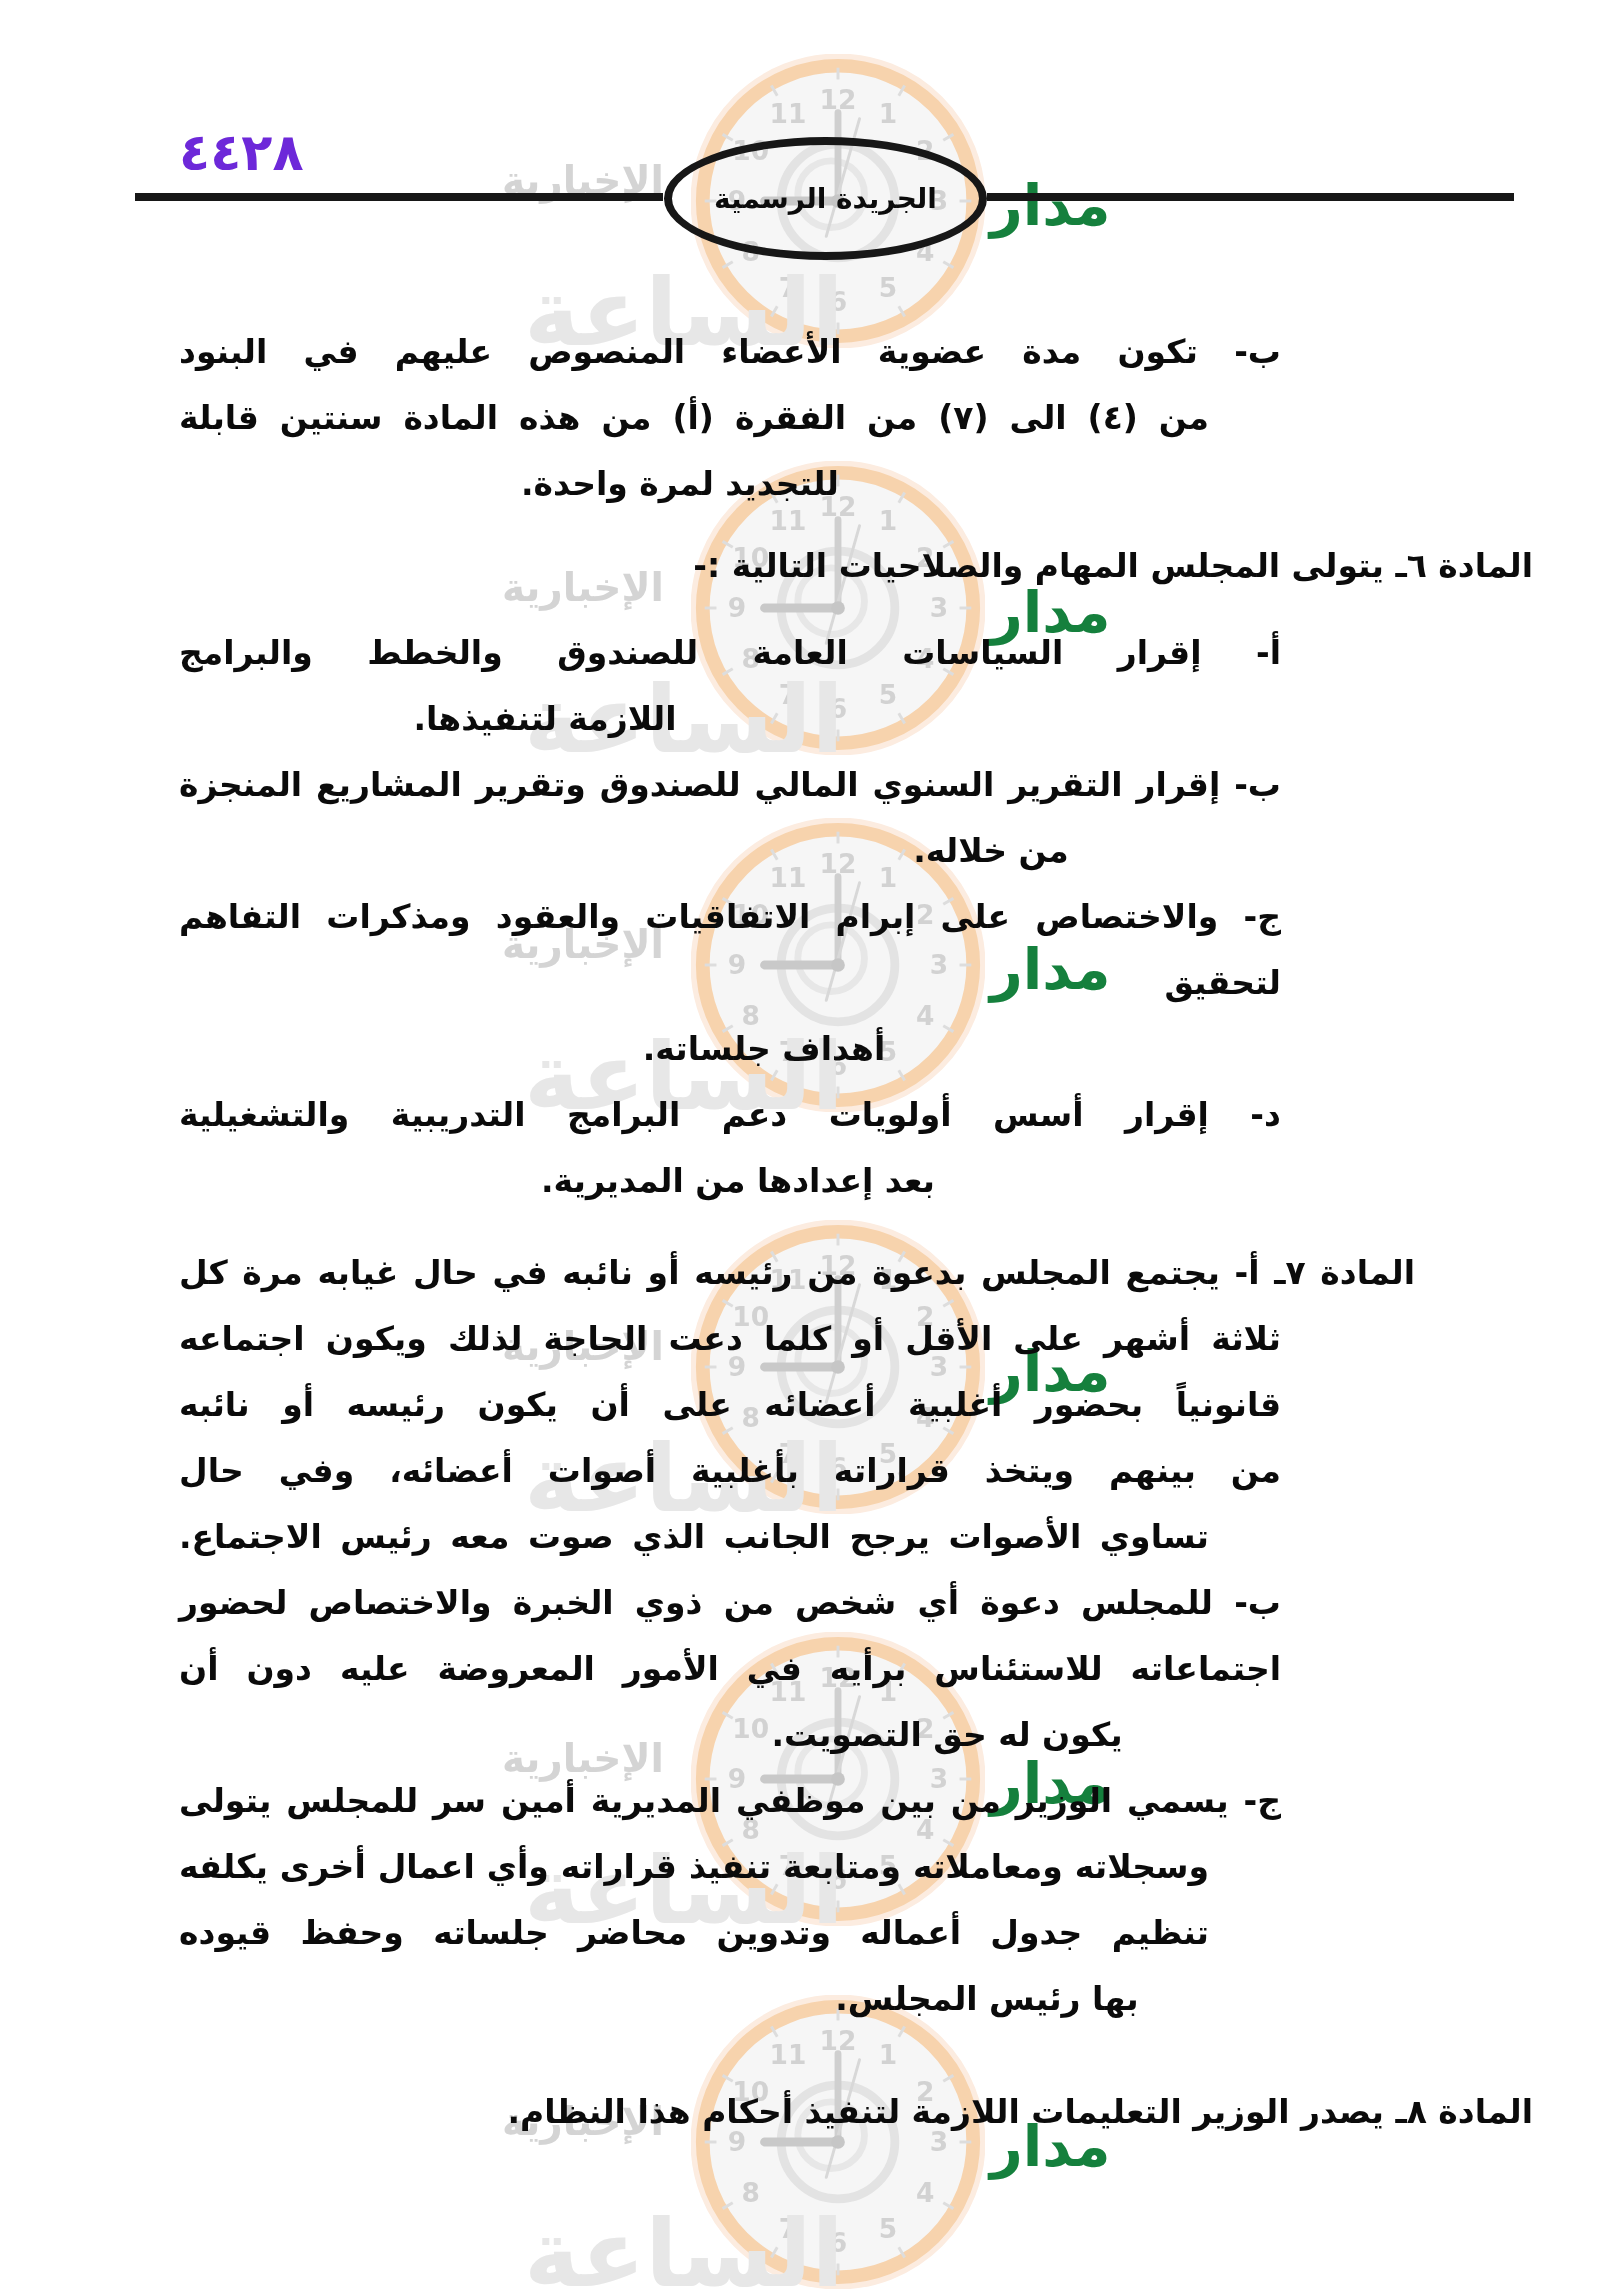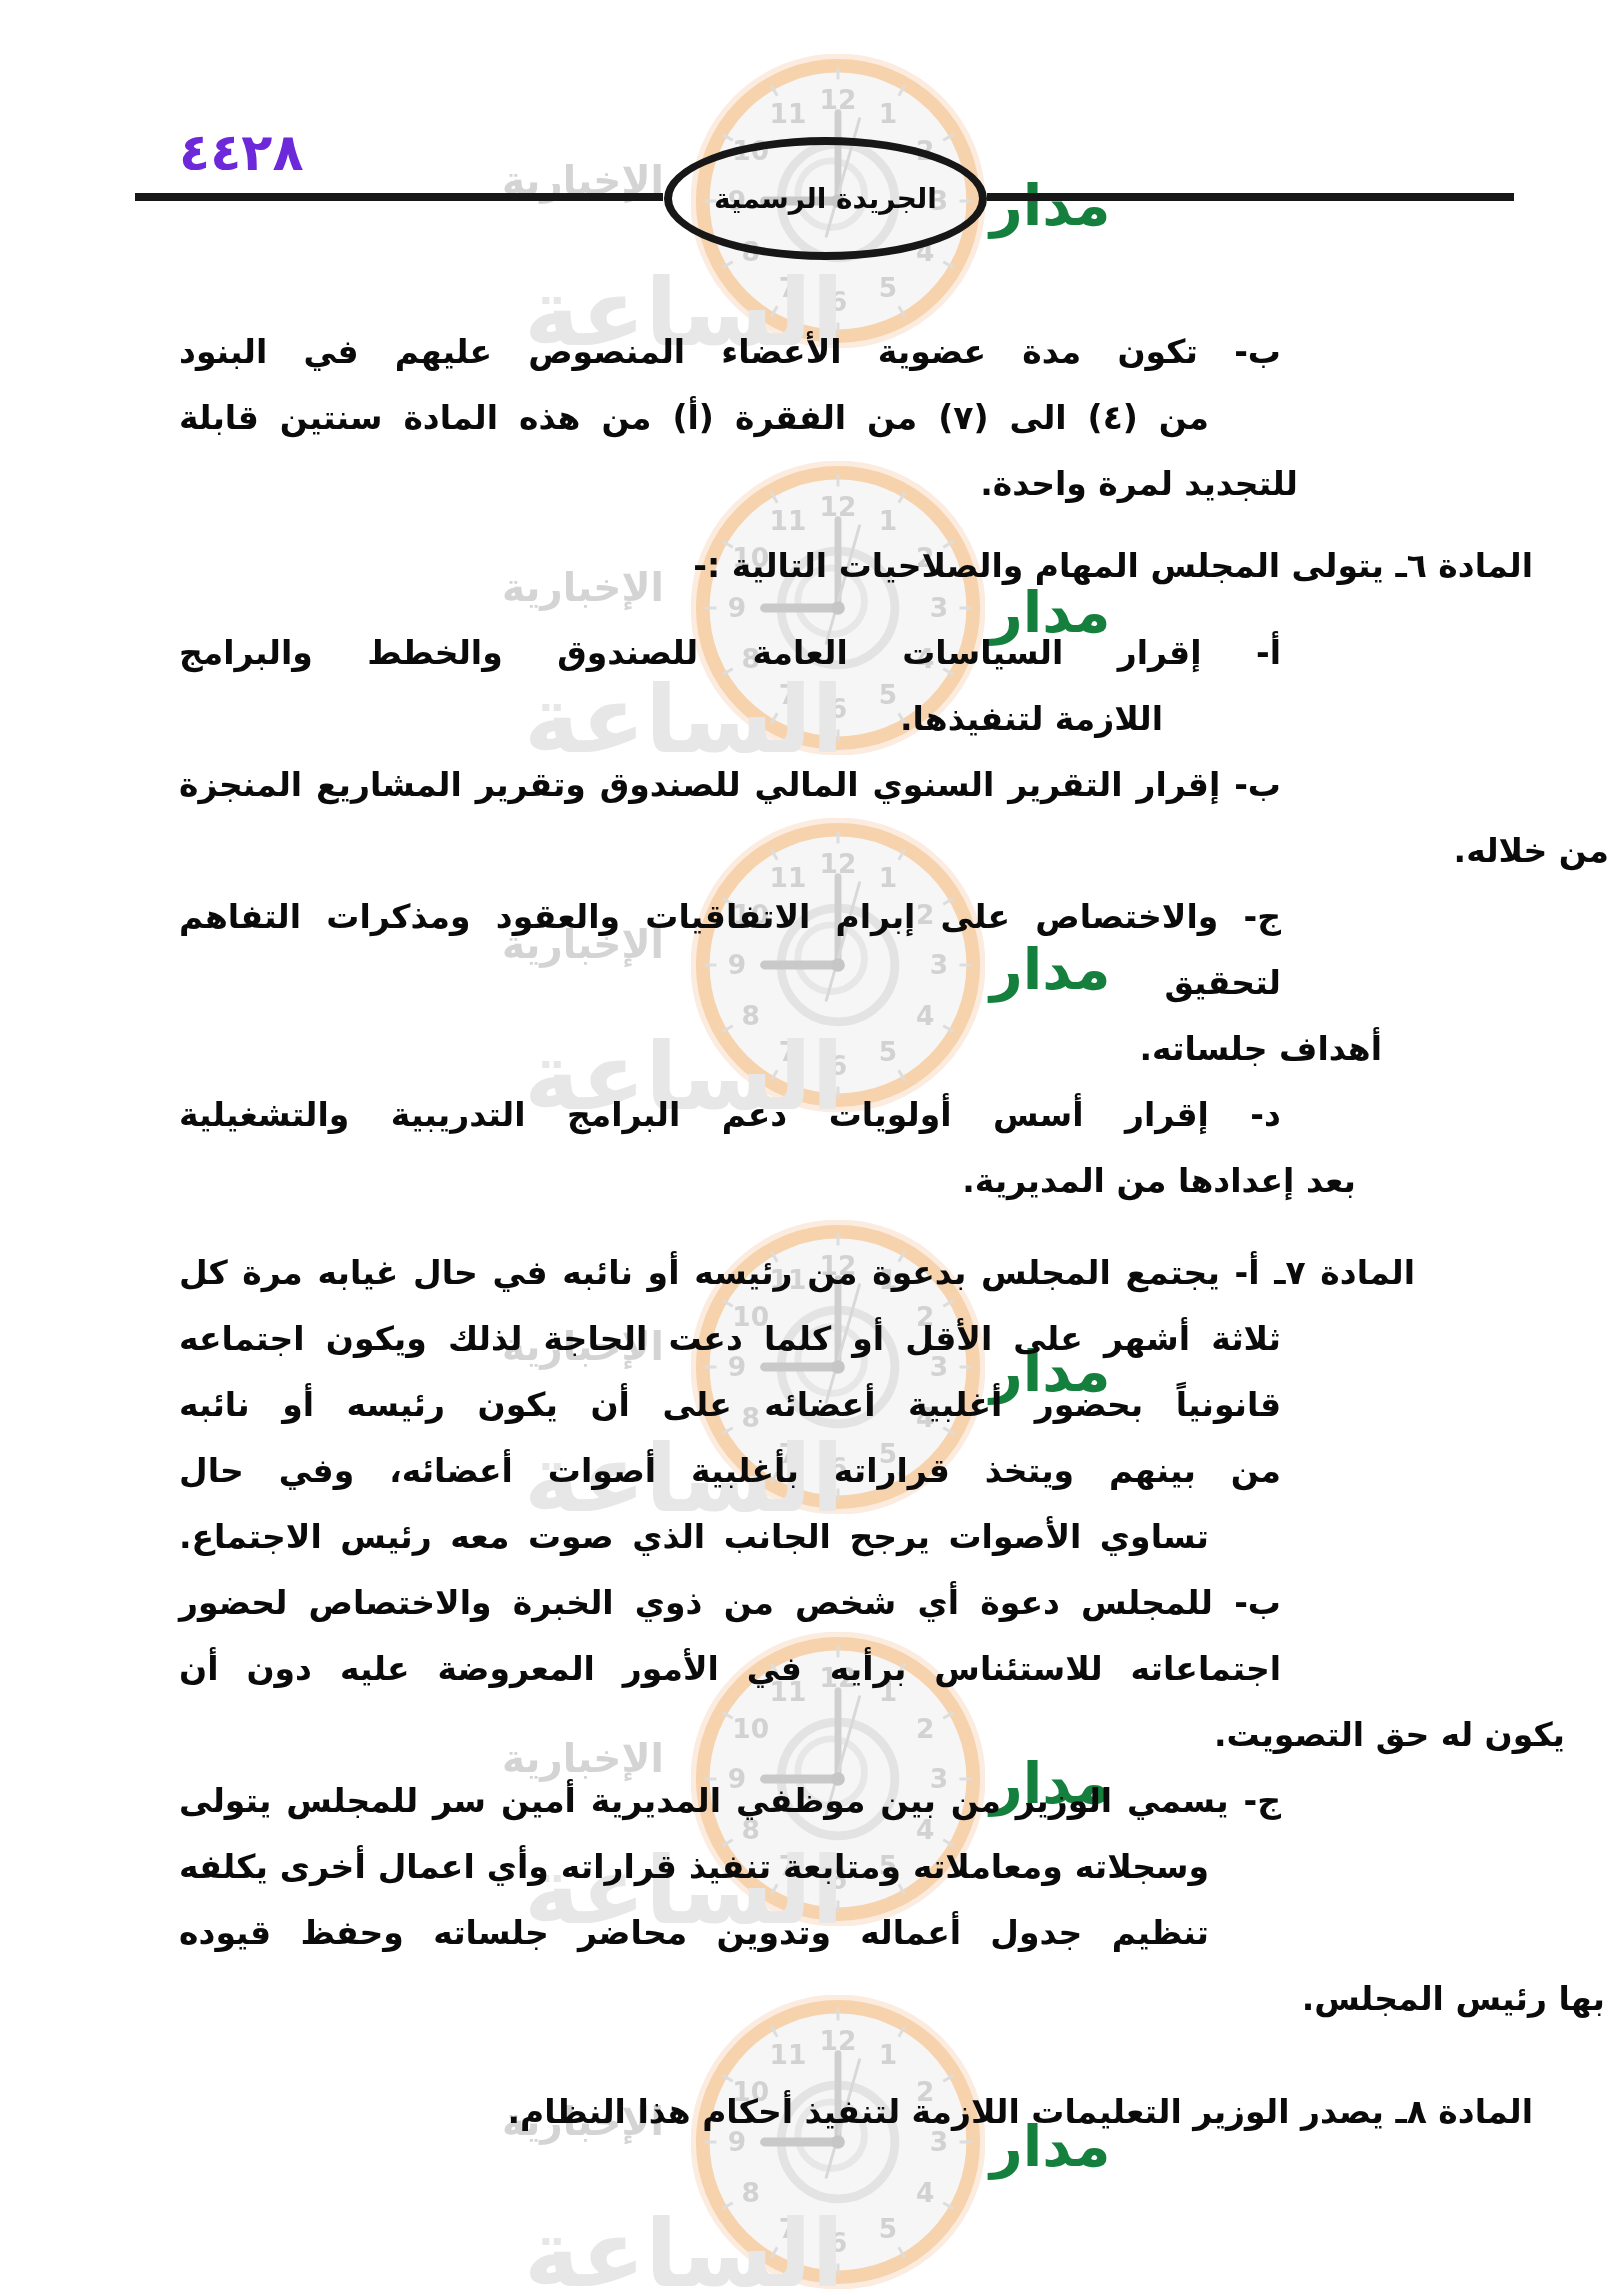--- a/index.html
+++ b/index.html
@@ -58,21 +58,21 @@
   }
   .line{line-height:66px;white-space:nowrap;}
   .k-item, .k-cont, .k-article-full{
     white-space:normal;
     text-align:justify;text-align-last:justify;
   }
   .k-item{margin:0 340px 0 147px;}
   .k-cont{margin:0 412px 0 147px;}
   .k-article-full{margin:0 206px 0 147px;}
   .k-article{margin:0 88px 0 147px;text-align:right;}
-  .k-last{margin:0 206px 0 147px;}
+  .k-last{margin:0 206px 0 147px;text-align:center;}
   
   .line:nth-child(4){margin-top:15.7px;}
   .line:nth-child(5){margin-top:21.6px;}
   .line:nth-child(13){margin-top:25.5px;}
   .line:nth-child(25){margin-top:47px;}
   
   .line:nth-child(3){transform:translateX(-117px);}
   .line:nth-child(6){transform:translateX(-252px);}
   .line:nth-child(8){transform:translateX(194px);}
   .line:nth-child(10){transform:translateX(-33px);}

